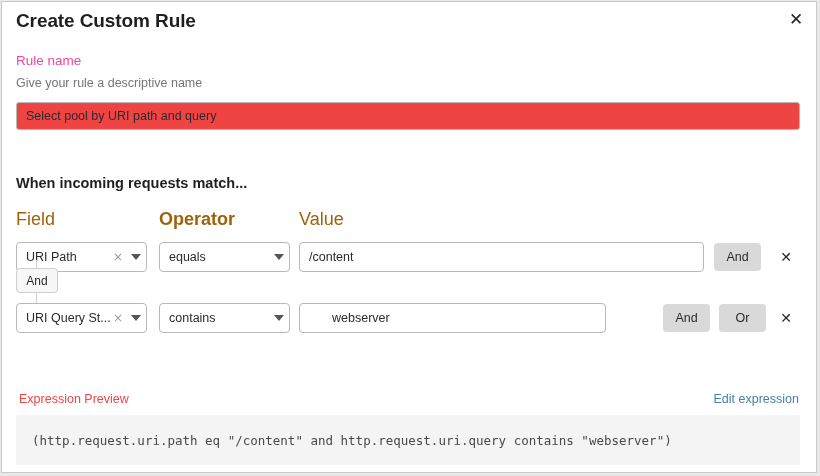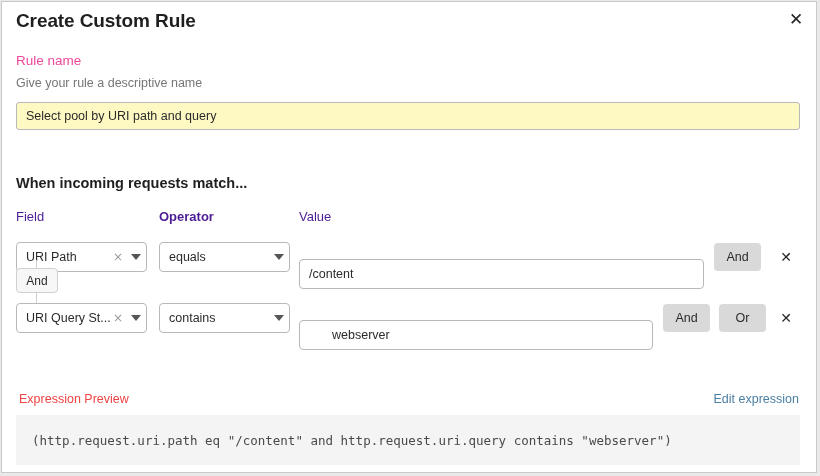--- a/index.html
+++ b/index.html
@@ -66,40 +66,40 @@
   }
   .rule-name-input {
     position: absolute;
     left: 14px;
     top: 100px;
     width: 784px;
     height: 28px;
     box-sizing: border-box;
     border: 1px solid #b8b8b8;
     border-radius: 3px;
-    background: #fef9c3;
+    background: #ef4444;
     font-family: "Liberation Sans", sans-serif;
     font-size: 12.5px;
     color: #2b2b2b;
     padding: 0 9px;
     outline: none;
   }
   .section-heading {
     position: absolute;
     left: 14px;
     top: 173px;
     font-size: 14.5px;
     font-weight: bold;
     color: #1f1f1f;
   }
   .col-label {
     position: absolute;
     top: 207px;
-    font-size: 13px;
-    color: #4c1d95;
+    font-size: 18px;
+    color: #a16207;
   }
   .col-field  { left: 14px; }
   .col-op     { left: 157px; font-weight: bold; }
   .col-value  { left: 297px; }
 
   .row { position: absolute; left: 0; width: 816px; height: 30px; }
   .row-1 { top: 240px; }
   .row-2 { top: 301px; }
 
   .select-box {
@@ -151,24 +151,23 @@
     height: 30px;
     box-sizing: border-box;
     border: 1px solid #b8b8b8;
     border-radius: 4px;
     background: #fff;
     font-family: "Liberation Sans", sans-serif;
     font-size: 12.5px;
     color: #2b2b2b;
     padding: 0 9px;
     outline: none;
-    margin-top: 17px;
   }
   .val-1 { width: 405px; }
-  .val-2 { width: 354px; padding-left: 32px; }
+  .val-2 { width: 307px; padding-left: 32px; }
 
   .op-btn {
     position: absolute;
     height: 28px;
     top: 1px;
     box-sizing: border-box;
     background: #d9d9d9;
     border: none;
     border-radius: 4px;
     font-family: "Liberation Sans", sans-serif;

